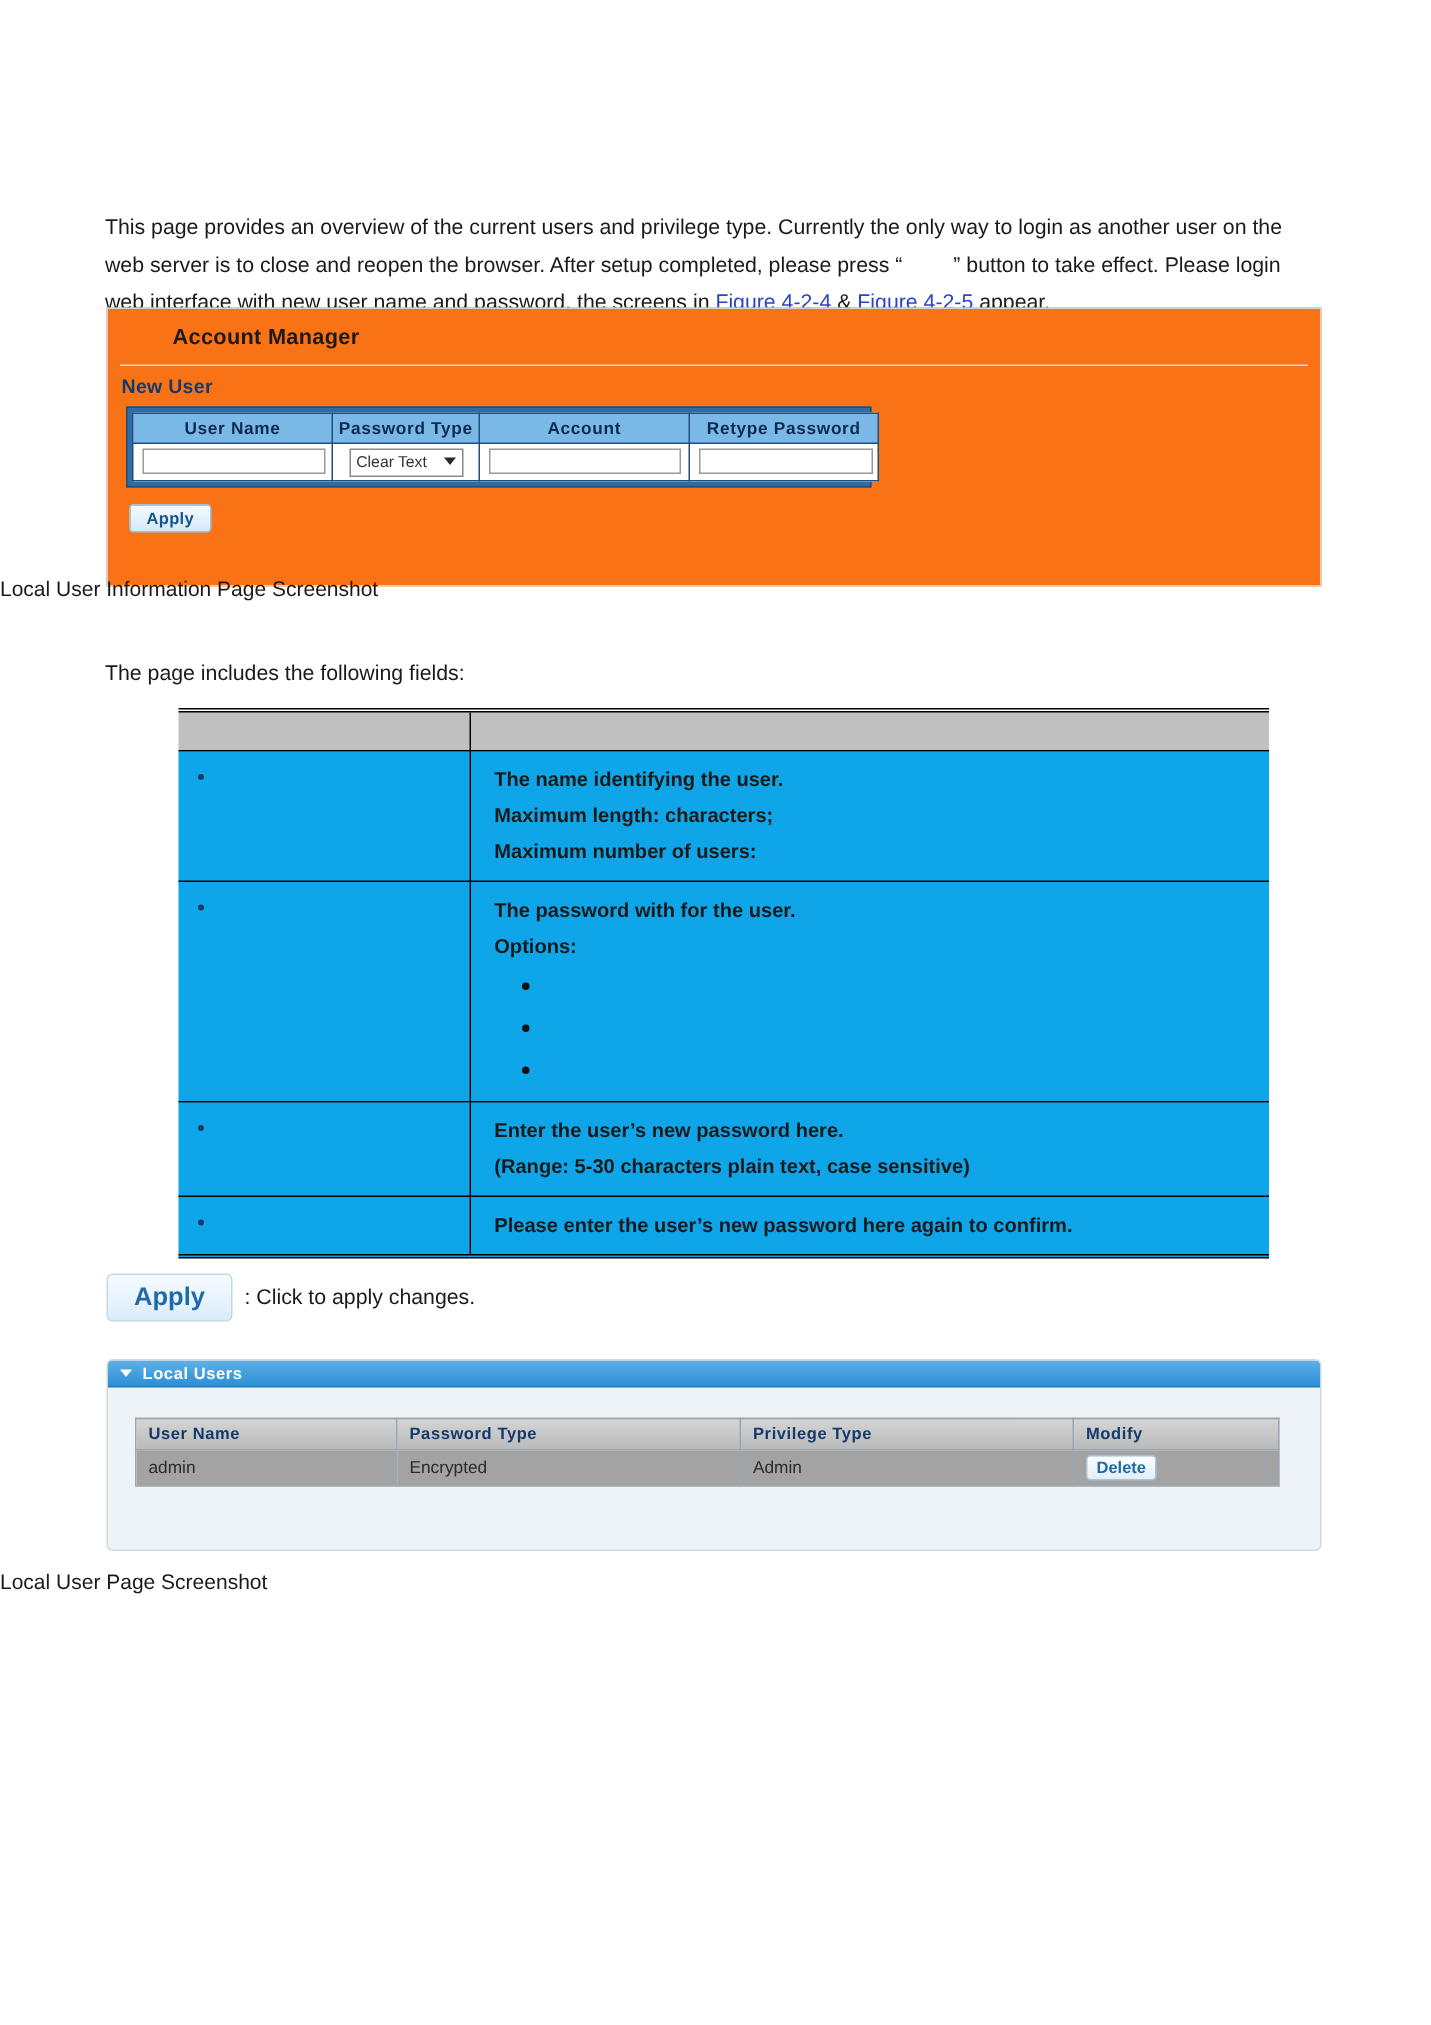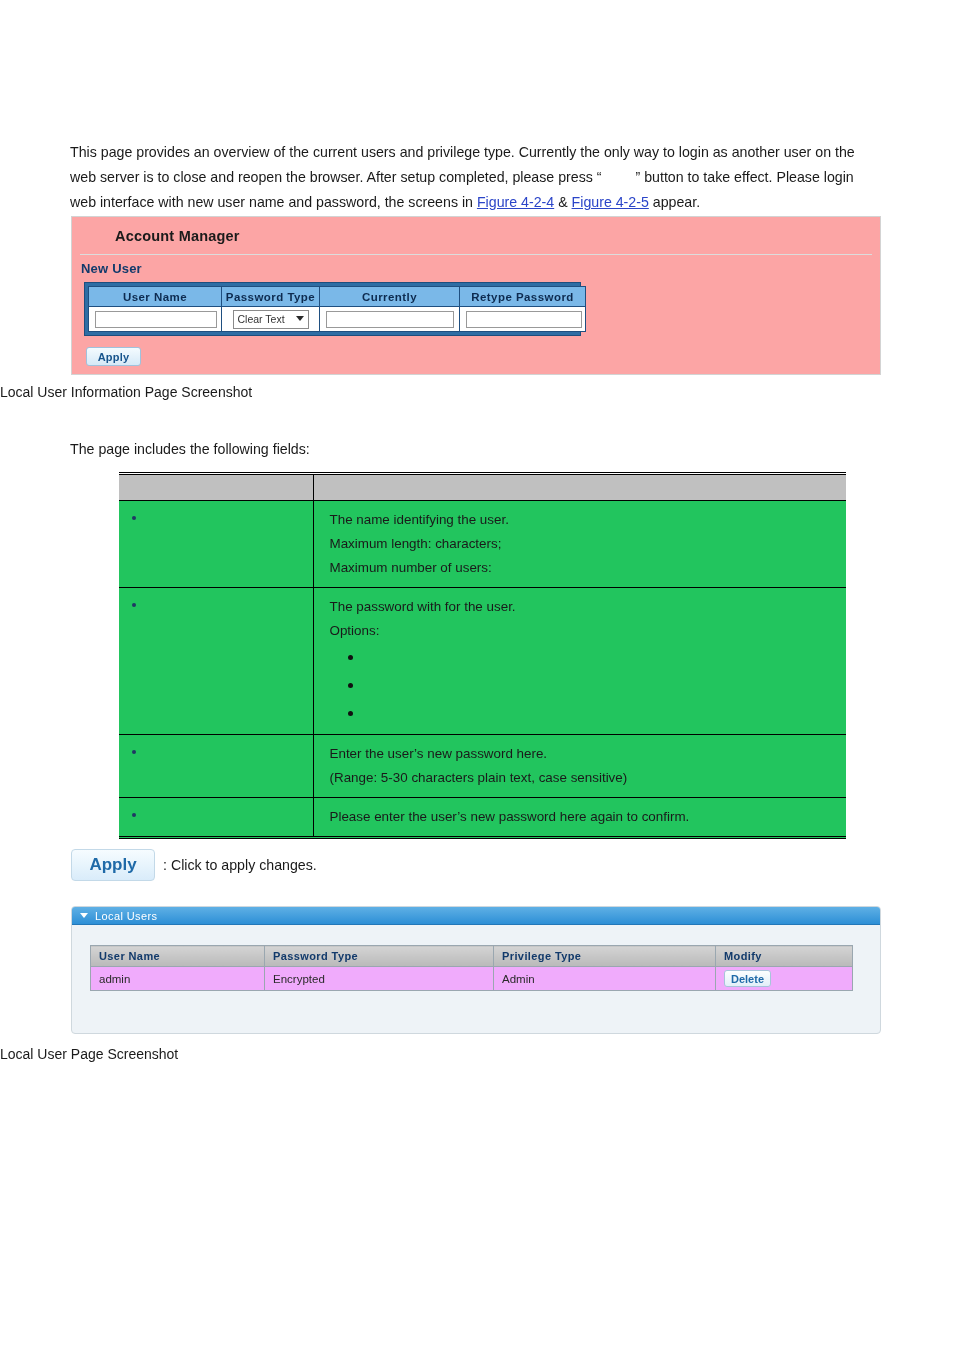--- a/index.html
+++ b/index.html
@@ -32,24 +32,24 @@
     color: #1a1a1a;
     text-align: left;
   }
   .intro .blank-btn { display: inline-block; width: 34px; }
   .figlink { color: #2b45c8; }
 
   
   .am-panel {
     position: absolute;
     left: 71px;
-    top: 216px;
+    top: 205px;
     width: 810px;
-    height: 159px;
-    background: #fca5a5;
+    height: 186px;
+    background: #f97316;
     border-left: 1px solid #d3d3d3;
     border-right: 1px solid #d3d3d3;
     border-top: 1px solid #d3d3d3;
     border-bottom: 1px solid #d3d3d3;
   }
   .am-title {
     font-size: 14.5px;
     font-weight: bold;
     color: #1b1b1b;
     padding: 11px 0 0 43px;
@@ -203,21 +203,22 @@
     border: 0;
     border-top: 3px double #000000;
     border-bottom: 1px solid #000000;
   }
   .fields-table thead th.fc-left { border-right: 1px solid #000000; }
 
   .fields-table tbody td {
     vertical-align: top;
     padding: 7px 0 7px 0;
     border-bottom: 1px solid #000000;
-    background: #22c55e;
+    background: #0ea5e9;
+    font-weight: bold;
   }
   .fields-table tbody td.cell-name {
     border-right: 1px solid #000000;
     padding-left: 10px;
   }
   .fields-table tbody td.cell-desc { padding-left: 16px; padding-right: 8px; }
   .fields-table tbody tr:last-child td { border-bottom: 3px double #000000; }
 
   .bullet-line {
     position: relative;
@@ -302,21 +303,21 @@
   }
   .lu-caret {
     width: 0; height: 0;
     border-left: 4px solid transparent;
     border-right: 4px solid transparent;
     border-top: 5px solid #ffffff;
     margin-right: 7px;
   }
   .lu-header-label {
     font-size: 11px;
-    font-weight: normal;
+    font-weight: bold;
     color: #ffffff;
     letter-spacing: .4px;
   }
   .lu-body { padding: 20px 14px 0 18px; }
 
   .lu-table {
     width: 762px;
     border-collapse: collapse;
     background: #ffffff;
     table-layout: fixed;
@@ -332,21 +333,21 @@
     color: #123a6b;
     font-size: 11px;
     font-weight: bold;
     letter-spacing: .4px;
     text-align: left;
     height: 21px;
     padding: 0 0 0 8px;
     border: 1px solid #9aa7b0;
   }
   .lu-table td {
-    background: #f0abfc;
+    background: #a3a3a3;
     font-size: 11.5px;
     color: #2a2a2a;
     height: 24px;
     padding: 0 0 0 8px;
     border: 1px solid #9aa7b0;
   }
   .delete-btn {
     display: inline-block;
     min-width: 46px;
     height: 17px;
@@ -389,21 +390,21 @@
         <colgroup>
             <col class="c1">
             <col class="c2">
             <col class="c3">
             <col class="c4">
           </colgroup>
         <thead>
           <tr>
             <th>User Name</th>
             <th>Password Type</th>
-            <th>Currently</th>
+            <th>Account</th>
             <th>Retype Password</th>
           </tr>
         </thead>
         <tbody>
           <tr>
             <td>
               <input class="txt-input" type="text" value="" style="">
             </td>
             <td>
               <span class="sel-box">

